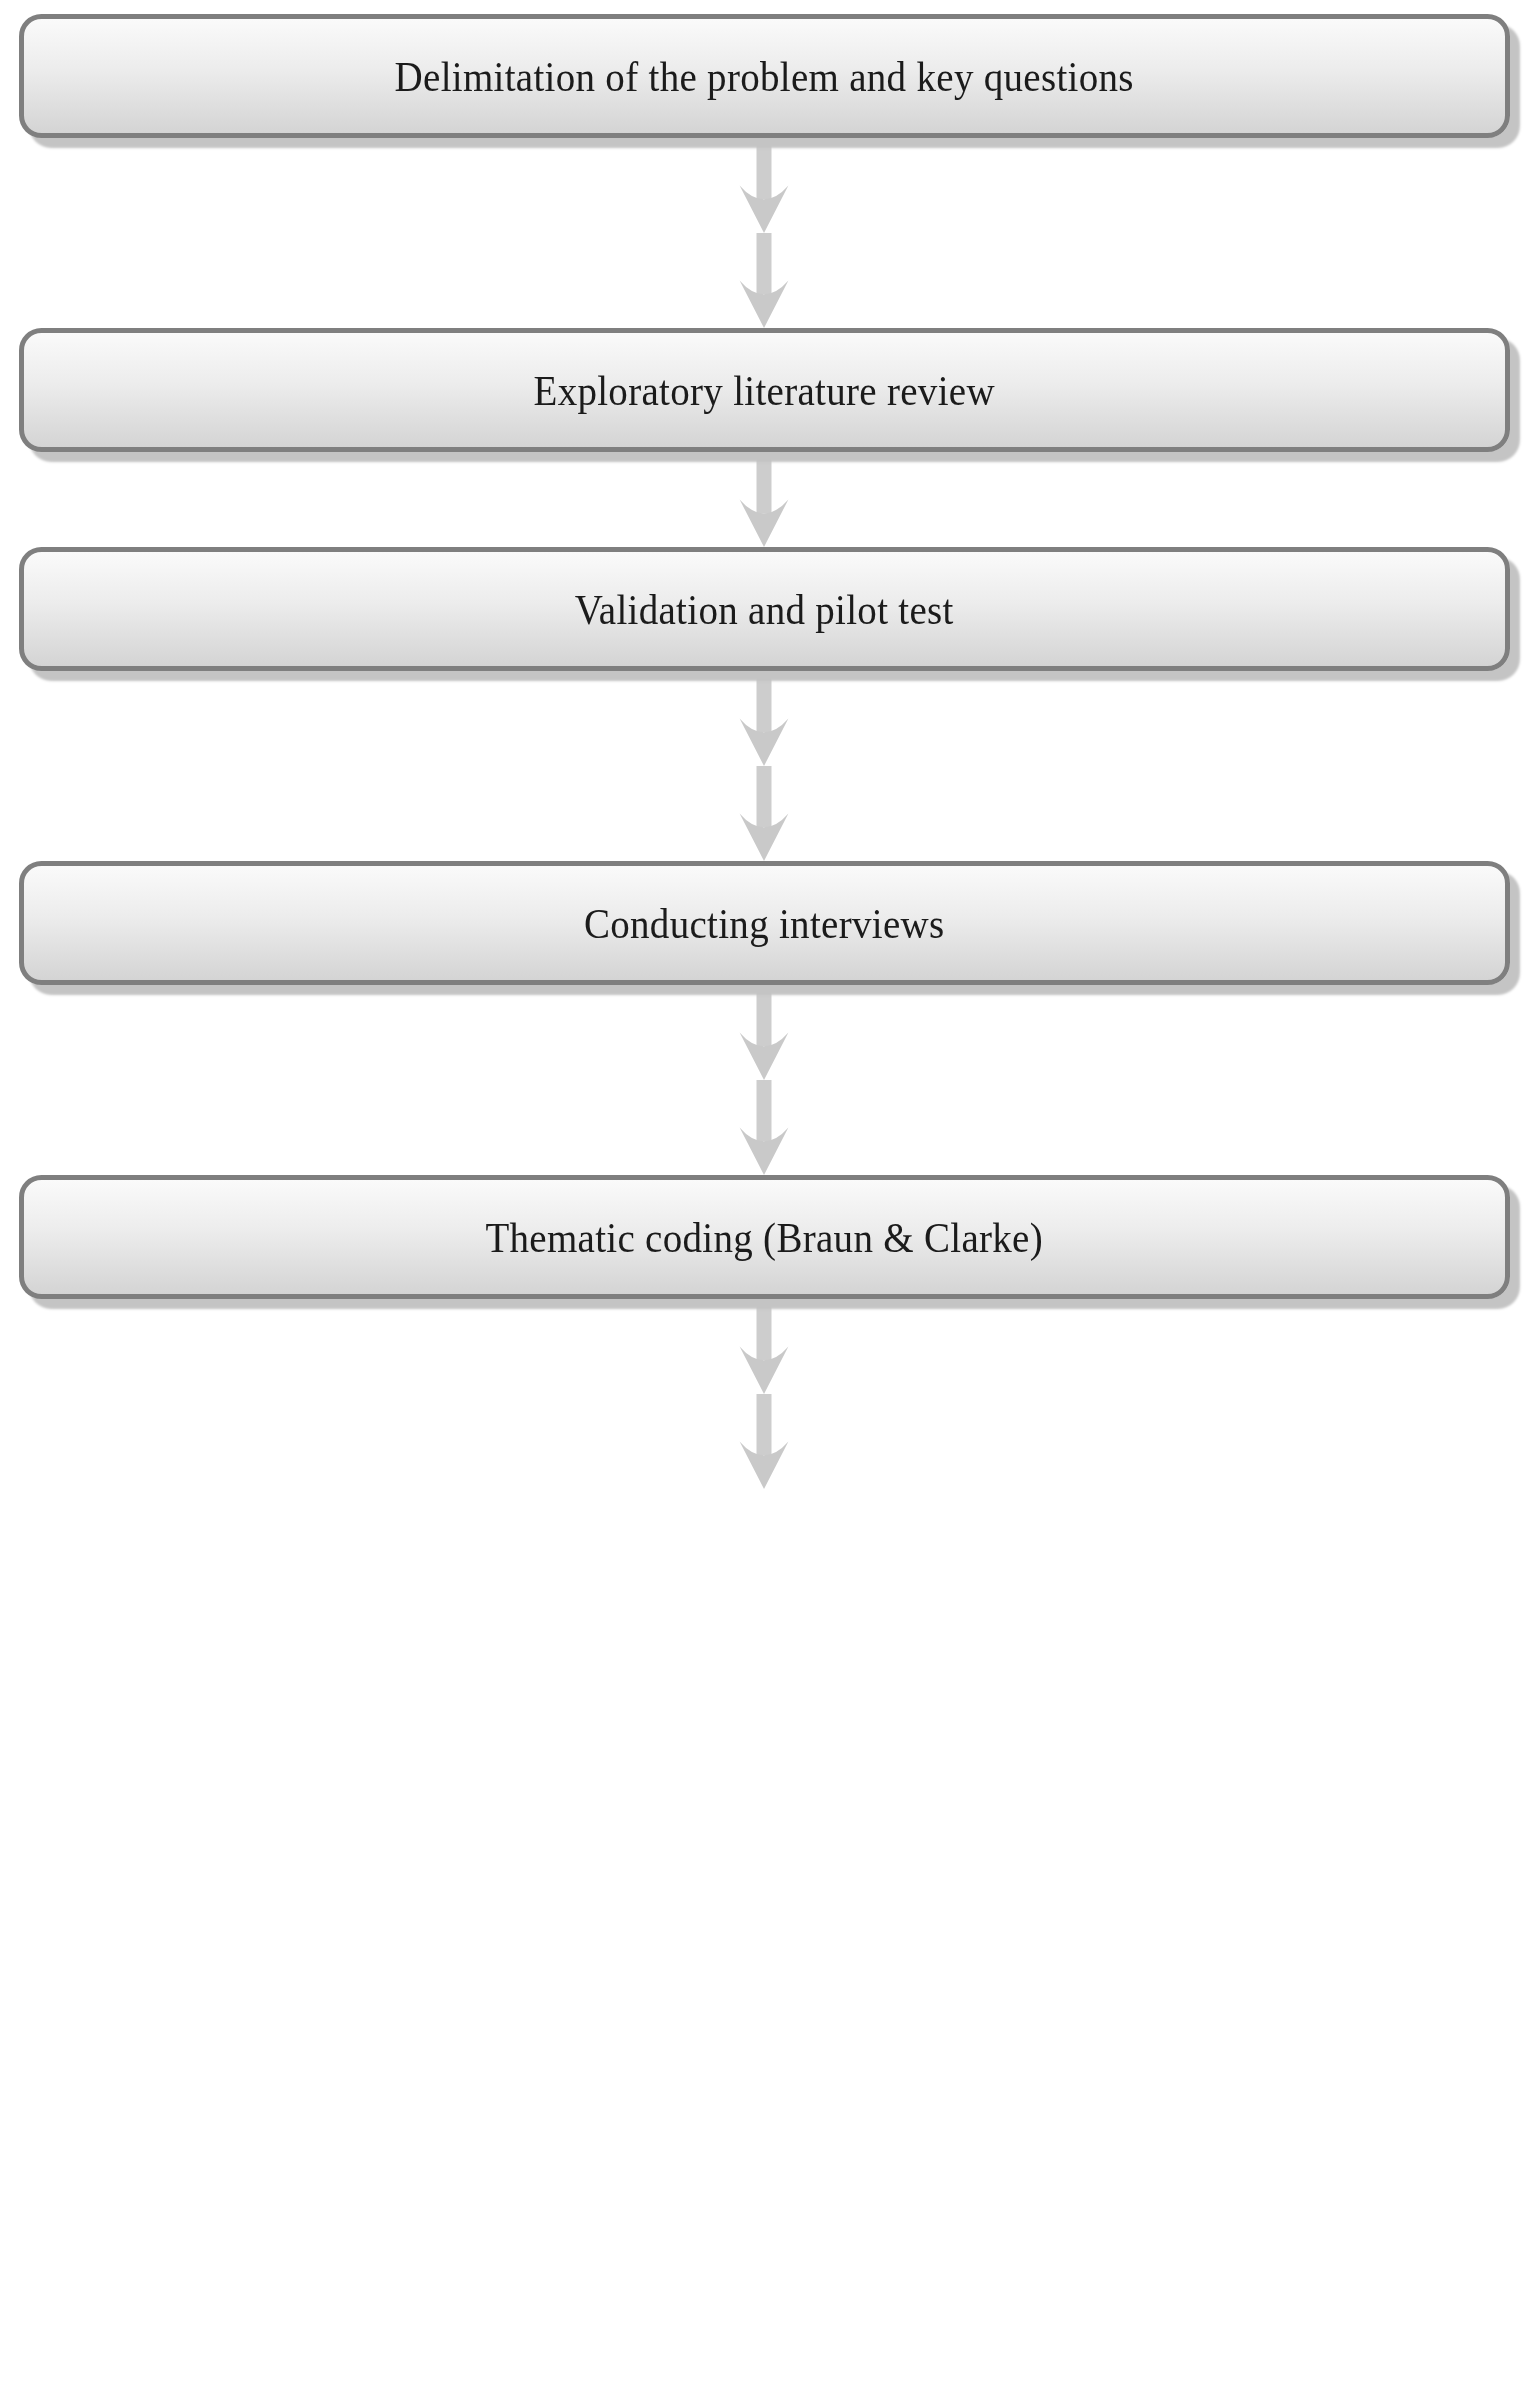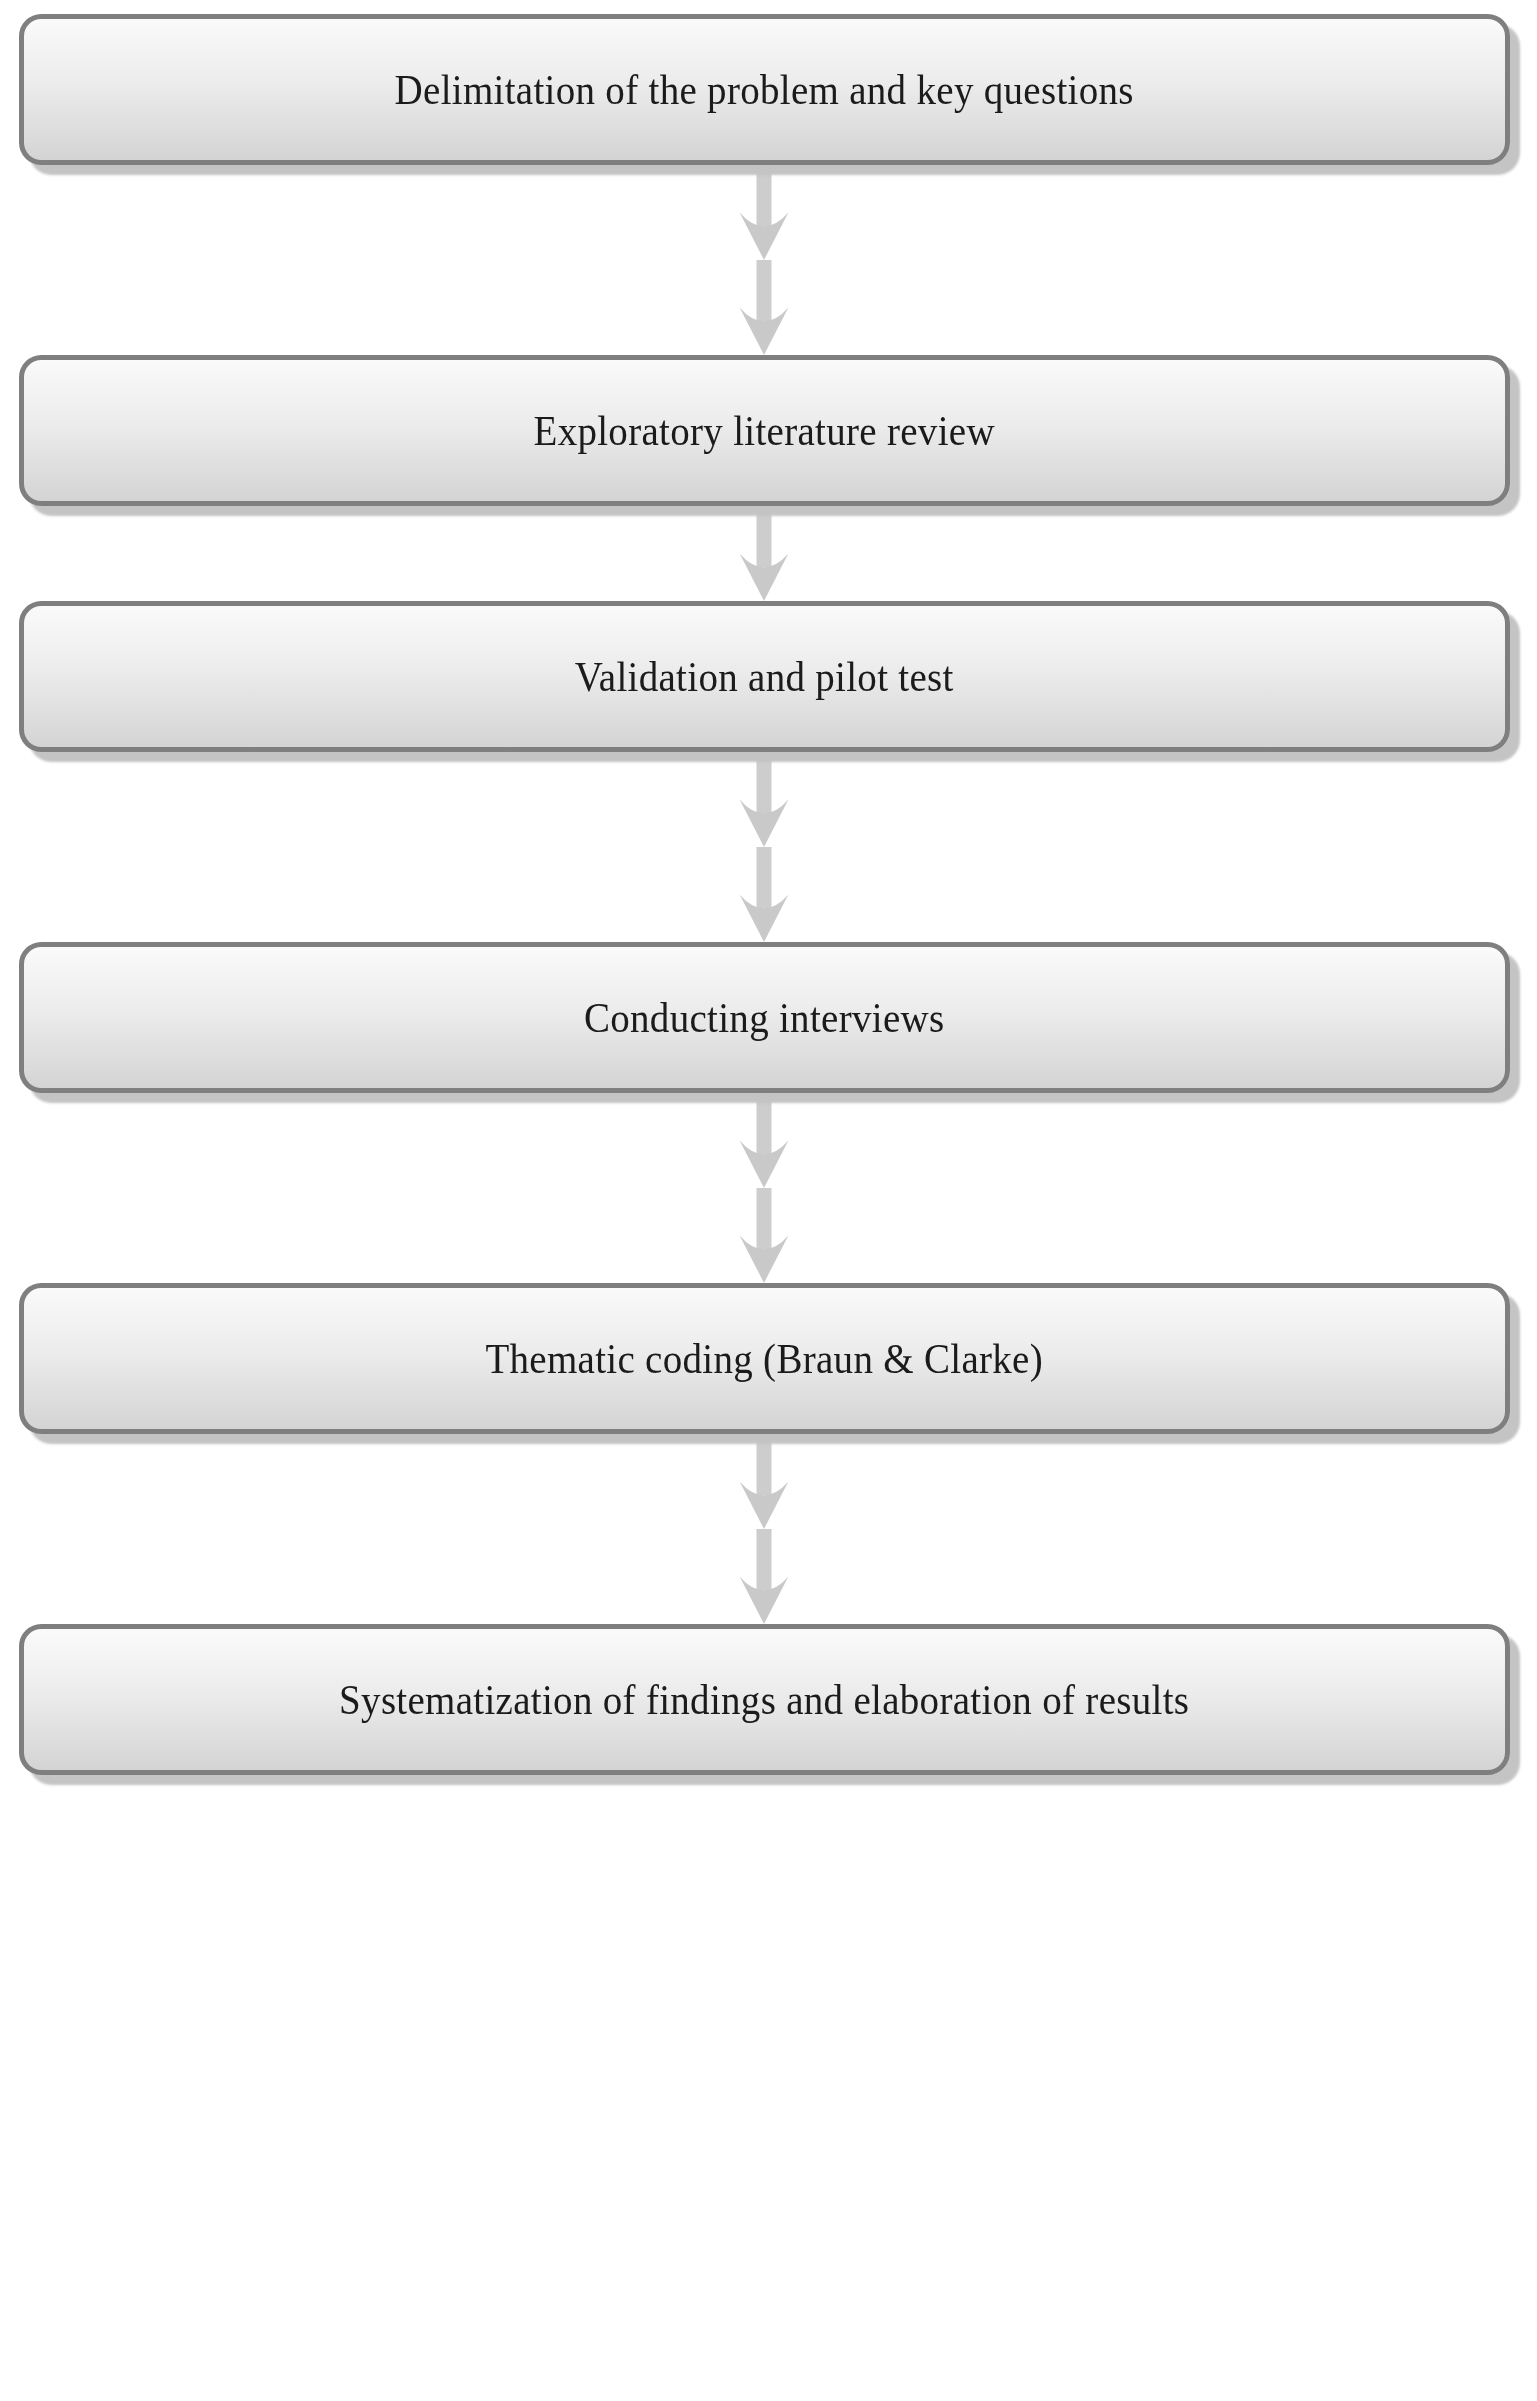--- a/index.html
+++ b/index.html
@@ -14,21 +14,21 @@
     background: #ffffff;
     font-family: "Liberation Serif", serif;
     padding-top: 14.3px;
     box-sizing: border-box;
     overflow: hidden;
   }
   .flow-box {
     box-sizing: border-box;
     margin-left: 18.7px;
     width: 1491px;
-    height: 151px;
+    height: 124px;
     border: 5.6px solid #7f7f7f;
     border-radius: 22.4px;
     background: linear-gradient(180deg, #fafafa 0%, #ececec 45%, #d4d4d4 100%);
     box-shadow: 10px 10px 2.5px #c4c4c4;
     display: flex;
     align-items: center;
     justify-content: center;
     position: relative;
     z-index: 2;
   }
@@ -139,18 +139,15 @@
   </div>
 
 
   <div class="arrow-row">
     <svg width="50" height="95" viewBox="0 0 80 152">
       <rect x="28" y="0" width="24" height="98" fill="#cdcdcd"></rect>
       <path d="M40 152 L1 76 Q20 98 40 98 Q60 98 79 76 Z" fill="#c9c9c9"></path>
     </svg>
   </div>
 
-  <div class="flow-box">
-    <span class="label">Systematization of findings and elaboration of results</span>
-  </div>
 
 </div>
 
 
 </body></html>

